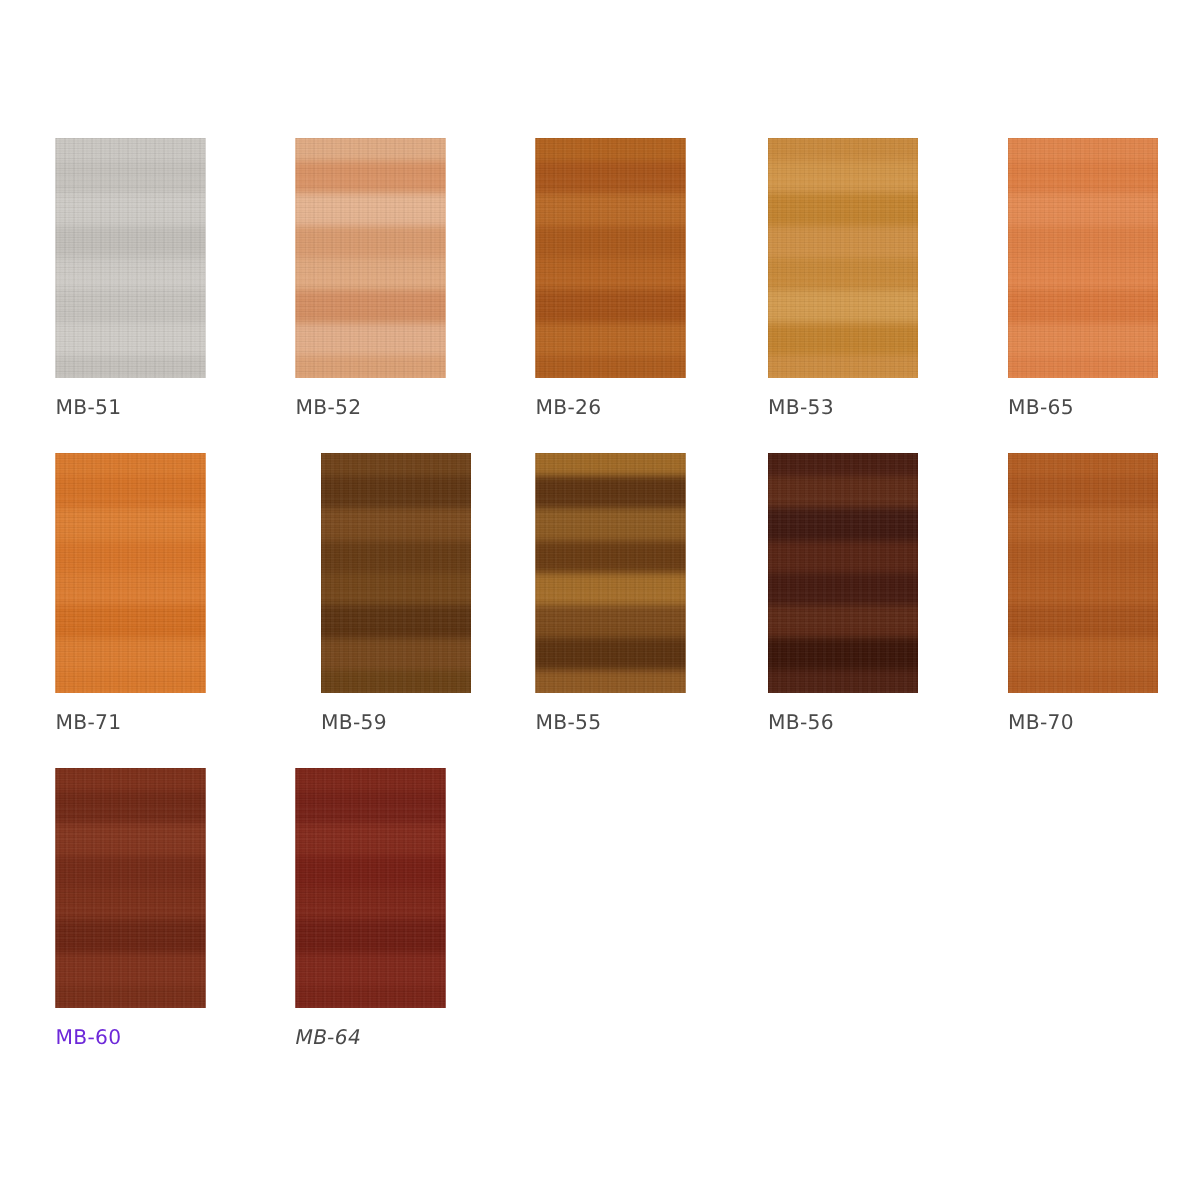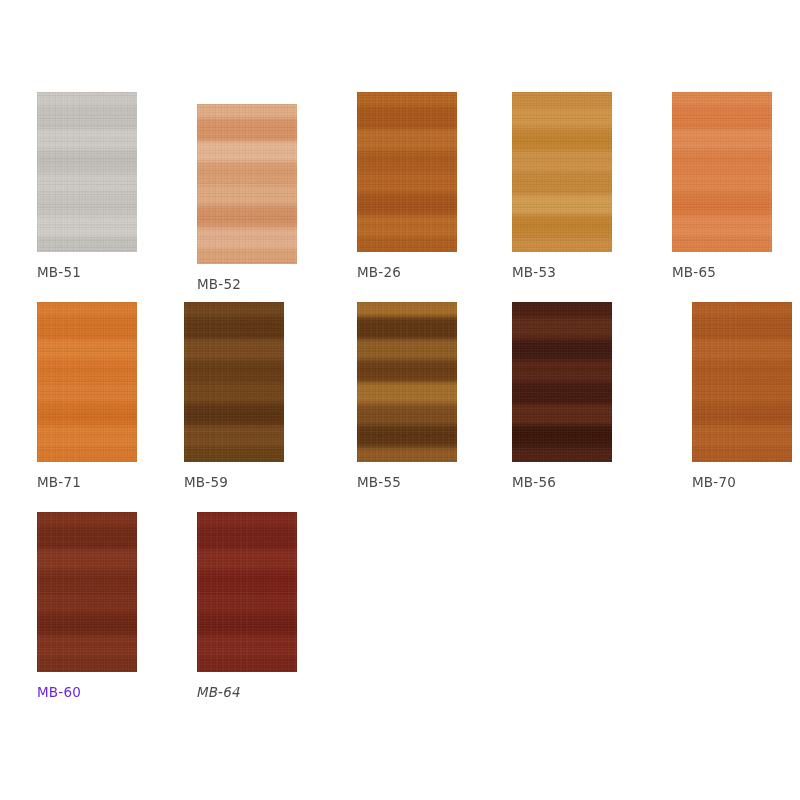--- a/index.html
+++ b/index.html
@@ -101,21 +101,21 @@
 <div id="chart">
     <div class="row" style="top: 92px;">
       <div class="cell" style="left: 37px; width: 100px;">
         <div class="swatch" style="width: 100px; height: 160px; background: rgb(201, 198, 193);">
           <div class="grain grain-bands" style="background-image: linear-gradient(rgb(203, 200, 195) 0%, rgb(203, 200, 195) 12.5%, rgb(196, 193, 188) 12.5%, rgb(196, 193, 188) 25%, rgb(206, 203, 198) 25%, rgb(206, 203, 198) 37.5%, rgb(194, 191, 186) 37.5%, rgb(194, 191, 186) 50%, rgb(205, 202, 197) 50%, rgb(205, 202, 197) 62.5%, rgb(198, 195, 190) 62.5%, rgb(198, 195, 190) 75%, rgb(208, 205, 200) 75%, rgb(208, 205, 200) 87.5%, rgb(196, 193, 188) 87.5%, rgb(196, 193, 188) 100%); filter: blur(2.2px); transform: scale(1.08);"></div>
           <div class="grain grain-lines"></div>
           <div class="grain grain-streaks"></div>
         </div>
         <div class="label" style="top: 172px; color: rgb(74, 74, 74);">MB-51</div>
       </div>
-      <div class="cell" style="left: 197px; width: 100px; margin-top: 12px;">
+      <div class="cell" style="left: 197px; width: 100px;">
         <div class="swatch" style="width: 100px; height: 160px; background: rgb(221, 162, 119);">
           <div class="grain grain-bands" style="background-image: linear-gradient(rgb(224, 171, 132) 0%, rgb(224, 171, 132) 12.5%, rgb(216, 146, 101) 12.5%, rgb(216, 146, 101) 25%, rgb(229, 180, 145) 25%, rgb(229, 180, 145) 37.5%, rgb(217, 155, 112) 37.5%, rgb(217, 155, 112) 50%, rgb(223, 168, 127) 50%, rgb(223, 168, 127) 62.5%, rgb(212, 143, 99) 62.5%, rgb(212, 143, 99) 75%, rgb(226, 174, 138) 75%, rgb(226, 174, 138) 87.5%, rgb(219, 160, 117) 87.5%, rgb(219, 160, 117) 100%); filter: blur(2.2px); transform: scale(1.08);"></div>
           <div class="grain grain-lines"></div>
           <div class="grain grain-streaks"></div>
         </div>
         <div class="label" style="top: 172px; color: rgb(74, 74, 74);">MB-52</div>
       </div>
       <div class="cell" style="left: 357px; width: 100px;">
         <div class="swatch" style="width: 100px; height: 160px; background: rgb(176, 93, 31);">
           <div class="grain grain-bands" style="background-image: linear-gradient(rgb(179, 99, 31) 0%, rgb(179, 99, 31) 12.5%, rgb(168, 85, 26) 12.5%, rgb(168, 85, 26) 25%, rgb(185, 106, 39) 25%, rgb(185, 106, 39) 37.5%, rgb(171, 90, 28) 37.5%, rgb(171, 90, 28) 50%, rgb(180, 98, 33) 50%, rgb(180, 98, 33) 62.5%, rgb(164, 82, 24) 62.5%, rgb(164, 82, 24) 75%, rgb(184, 104, 37) 75%, rgb(184, 104, 37) 87.5%, rgb(173, 92, 29) 87.5%, rgb(173, 92, 29) 100%); filter: blur(2.2px); transform: scale(1.08);"></div>
@@ -143,21 +143,21 @@
     </div>
     <div class="row" style="top: 302px;">
       <div class="cell" style="left: 37px; width: 100px;">
         <div class="swatch" style="width: 100px; height: 160px; background: rgb(217, 119, 43);">
           <div class="grain grain-bands" style="background-image: linear-gradient(rgb(218, 122, 46) 0%, rgb(218, 122, 46) 12.5%, rgb(213, 114, 38) 12.5%, rgb(213, 114, 38) 25%, rgb(221, 127, 51) 25%, rgb(221, 127, 51) 37.5%, rgb(216, 117, 41) 37.5%, rgb(216, 117, 41) 50%, rgb(219, 123, 48) 50%, rgb(219, 123, 48) 62.5%, rgb(211, 111, 34) 62.5%, rgb(211, 111, 34) 75%, rgb(220, 125, 49) 75%, rgb(220, 125, 49) 87.5%, rgb(217, 120, 43) 87.5%, rgb(217, 120, 43) 100%); filter: blur(2.2px); transform: scale(1.08);"></div>
           <div class="grain grain-lines"></div>
           <div class="grain grain-streaks"></div>
         </div>
         <div class="label" style="top: 172px; color: rgb(74, 74, 74);">MB-71</div>
       </div>
-      <div class="cell" style="left: 184px; width: 88px;">
+      <div class="cell" style="left: 214px; width: 88px;">
         <div class="swatch" style="width: 100px; height: 160px; background: rgb(109, 64, 24);">
           <div class="grain grain-bands" style="background-image: linear-gradient(rgb(111, 66, 25) 0%, rgb(111, 66, 25) 12.5%, rgb(94, 53, 18) 12.5%, rgb(94, 53, 18) 25%, rgb(121, 73, 29) 25%, rgb(121, 73, 29) 37.5%, rgb(102, 59, 20) 37.5%, rgb(102, 59, 20) 50%, rgb(113, 68, 24) 50%, rgb(113, 68, 24) 62.5%, rgb(90, 50, 16) 62.5%, rgb(90, 50, 16) 75%, rgb(118, 71, 28) 75%, rgb(118, 71, 28) 87.5%, rgb(105, 64, 20) 87.5%, rgb(105, 64, 20) 100%); filter: blur(2.2px); transform: scale(1.08);"></div>
           <div class="grain grain-lines"></div>
           <div class="grain grain-streaks"></div>
         </div>
         <div class="label" style="top: 172px; color: rgb(74, 74, 74);">MB-59</div>
       </div>
       <div class="cell" style="left: 357px; width: 100px;">
         <div class="swatch" style="width: 100px; height: 160px; background: rgb(138, 84, 32);">
           <div class="grain grain-bands" style="background-image: linear-gradient(rgb(160, 106, 38) 0%, rgb(160, 106, 38) 12.5%, rgb(94, 52, 17) 12.5%, rgb(94, 52, 17) 25%, rgb(140, 90, 34) 25%, rgb(140, 90, 34) 37.5%, rgb(106, 60, 19) 37.5%, rgb(106, 60, 19) 50%, rgb(162, 108, 40) 50%, rgb(162, 108, 40) 62.5%, rgb(123, 74, 27) 62.5%, rgb(123, 74, 27) 75%, rgb(92, 51, 16) 75%, rgb(92, 51, 16) 87.5%, rgb(142, 88, 34) 87.5%, rgb(142, 88, 34) 100%); filter: blur(2.2px); transform: scale(1.08);"></div>
@@ -167,21 +167,21 @@
         <div class="label" style="top: 172px; color: rgb(74, 74, 74);">MB-55</div>
       </div>
       <div class="cell" style="left: 512px; width: 112px;">
         <div class="swatch" style="width: 100px; height: 160px; background: rgb(77, 31, 18);">
           <div class="grain grain-bands" style="background-image: linear-gradient(rgb(74, 29, 17) 0%, rgb(74, 29, 17) 12.5%, rgb(93, 42, 22) 12.5%, rgb(93, 42, 22) 25%, rgb(63, 24, 16) 25%, rgb(63, 24, 16) 37.5%, rgb(87, 36, 20) 37.5%, rgb(87, 36, 20) 50%, rgb(68, 25, 15) 50%, rgb(68, 25, 15) 62.5%, rgb(91, 40, 21) 62.5%, rgb(91, 40, 21) 75%, rgb(59, 21, 9) 75%, rgb(59, 21, 9) 87.5%, rgb(78, 32, 18) 87.5%, rgb(78, 32, 18) 100%); filter: blur(2.2px); transform: scale(1.08);"></div>
           <div class="grain grain-lines"></div>
           <div class="grain grain-streaks"></div>
         </div>
         <div class="label" style="top: 172px; color: rgb(74, 74, 74);">MB-56</div>
       </div>
-      <div class="cell" style="left: 692px; width: 79px;">
+      <div class="cell" style="left: 672px; width: 79px;">
         <div class="swatch" style="width: 100px; height: 160px; background: rgb(176, 90, 32);">
           <div class="grain grain-bands" style="background-image: linear-gradient(rgb(178, 92, 34) 0%, rgb(178, 92, 34) 12.5%, rgb(170, 85, 29) 12.5%, rgb(170, 85, 29) 25%, rgb(182, 97, 38) 25%, rgb(182, 97, 38) 37.5%, rgb(173, 88, 31) 37.5%, rgb(173, 88, 31) 50%, rgb(177, 91, 33) 50%, rgb(177, 91, 33) 62.5%, rgb(166, 82, 27) 62.5%, rgb(166, 82, 27) 75%, rgb(180, 95, 36) 75%, rgb(180, 95, 36) 87.5%, rgb(175, 89, 32) 87.5%, rgb(175, 89, 32) 100%); filter: blur(2.2px); transform: scale(1.08);"></div>
           <div class="grain grain-lines"></div>
           <div class="grain grain-streaks"></div>
         </div>
         <div class="label" style="top: 172px; color: rgb(74, 74, 74);">MB-70</div>
       </div>
     </div>
     <div class="row" style="top: 512px;">
       <div class="cell" style="left: 37px; width: 100px;">

